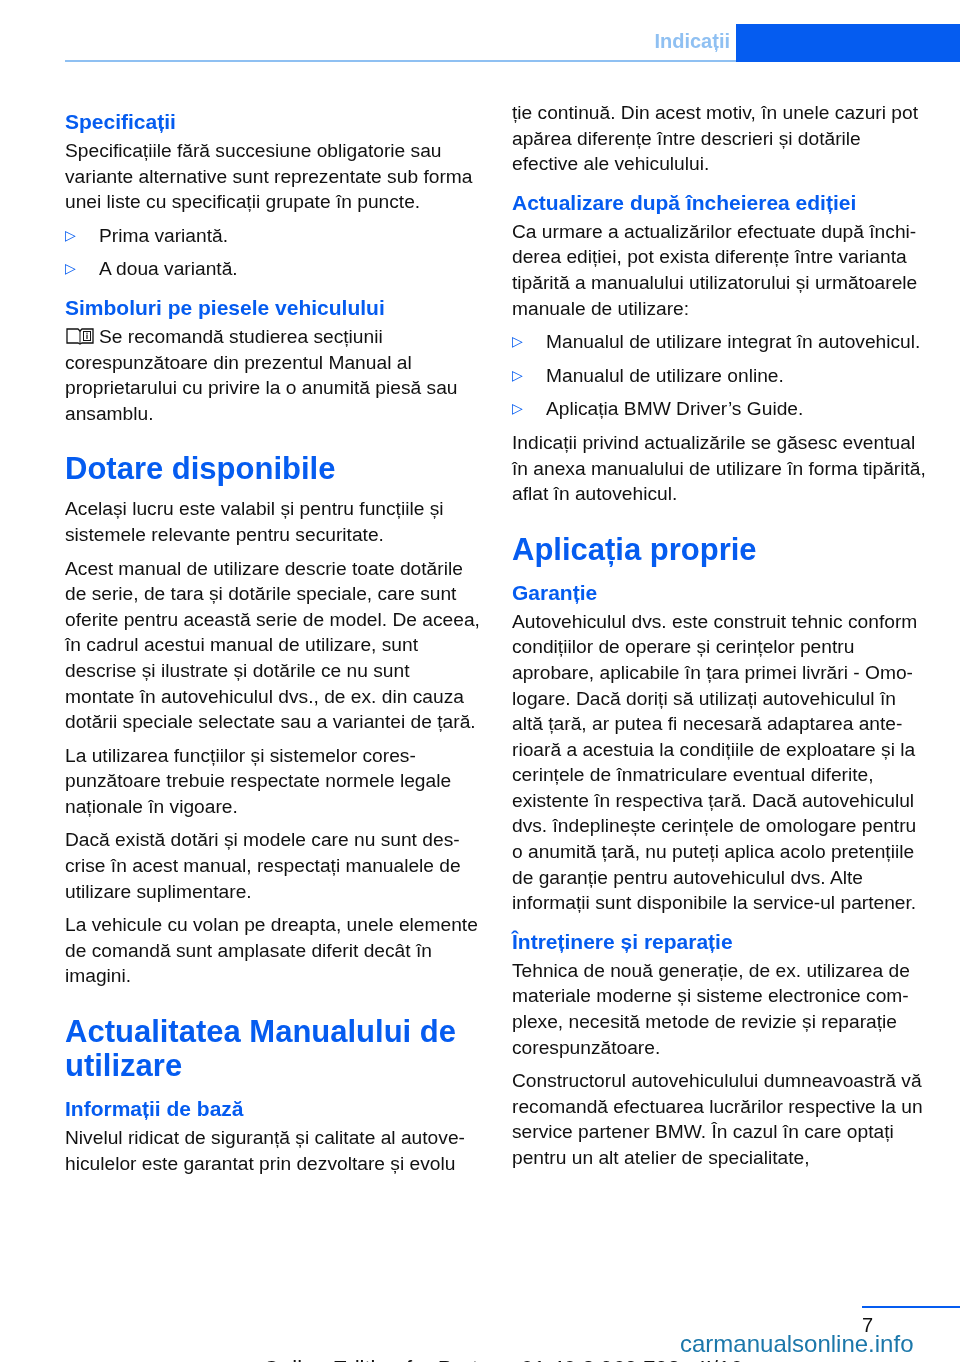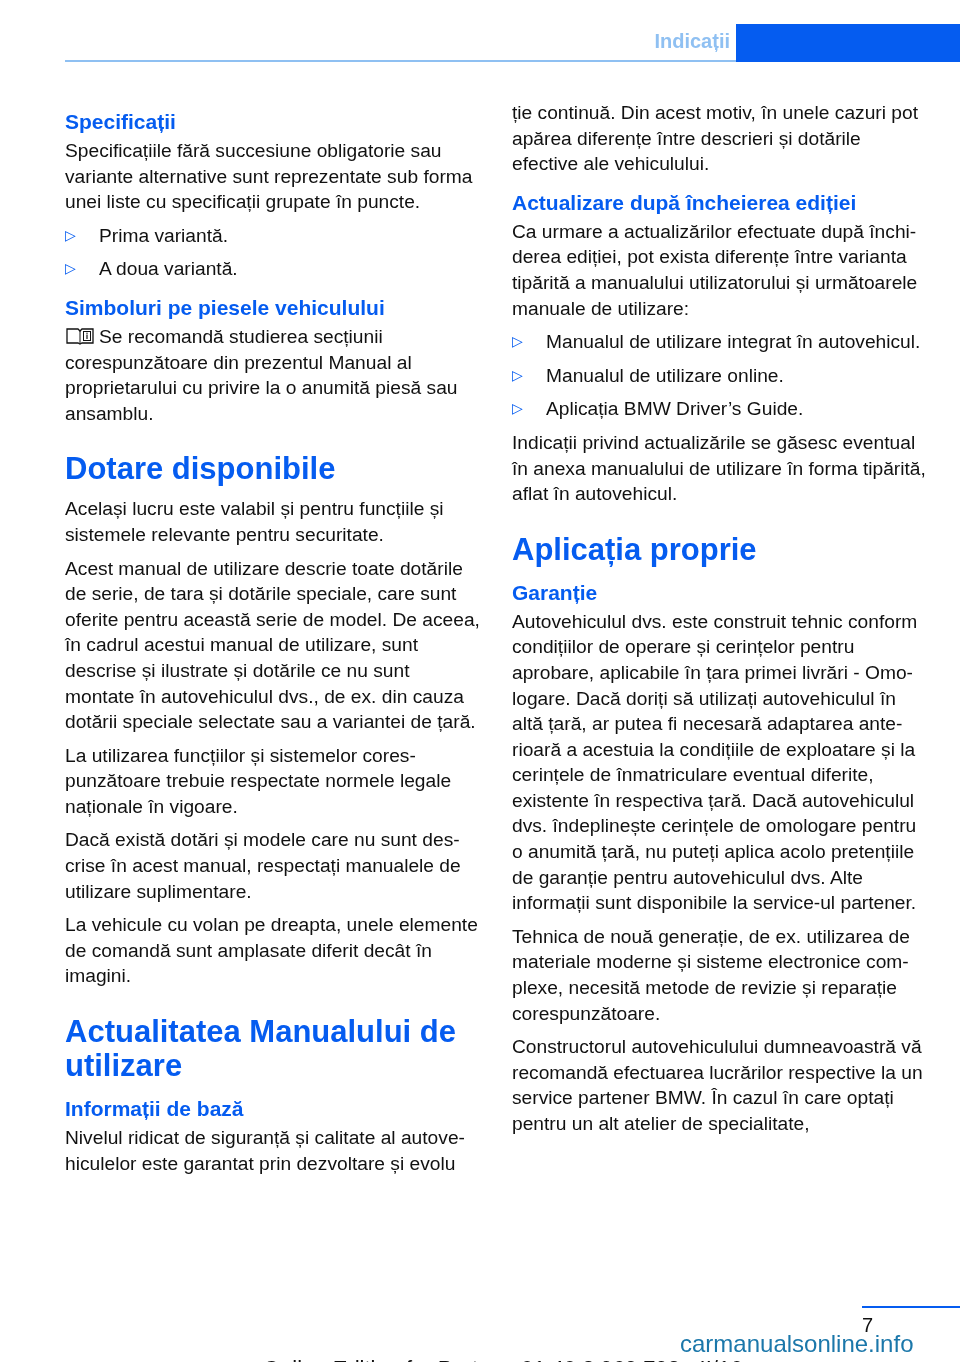--- a/index.html
+++ b/index.html
@@ -72,20 +72,21 @@
     <li><span class="bullet">▷</span><span>Manualul de utilizare integrat în autovehi­cul.</span></li>
     <li><span class="bullet">▷</span><span>Manualul de utilizare online.</span></li>
     <li><span class="bullet">▷</span><span>Aplicația BMW Driver’s Guide.</span></li>
   </ul>
   <p>Indicații privind actualizările se găsesc eventual în anexa manualului de utilizare în forma tipărită, aflat în autovehicul.</p>
 
   <div class="h2 sp-h2">Aplicația proprie</div>
   <div class="h3 sp-h3">Garanție</div>
   <p>Autovehiculul dvs. este construit tehnic con­form condițiilor de operare și cerințelor pentru aprobare, aplicabile în țara primei livrări - Omo­logare. Dacă doriți să utilizați autovehiculul în altă țară, ar putea fi necesară adaptarea ante­rioară a acestuia la condițiile de exploatare și la cerințele de înmatriculare eventual diferite, existente în respectiva țară. Dacă autovehiculul dvs. îndeplinește cerințele de omologare pen­tru o anumită țară, nu puteți aplica acolo pre­tențiile de garanție pentru autovehiculul dvs. Alte informații sunt disponibile la service-ul partener.</p>
 
+  <div class="h3 sp-h3">Întreținere și reparație</div>
   <p>Tehnica de nouă generație, de ex. utilizarea de materiale moderne și sisteme electronice com­plexe, necesită metode de revizie și reparație corespunzătoare.</p>
   <p>Constructorul autovehiculului dumneavoastră vă recomandă efectuarea lucrărilor respective la un service partener BMW. În cazul în care optați pentru un alt atelier de specialitate,</p>
 </div>
 
 <div class="footer-line"></div>
 <div class="page-num">7</div>
 <div class="footer-text">Online Edition for Part no. 01 40 2 969 793 - II/16</div>
 <div class="watermark">carmanualsonline.info</div>
 
 </body></html>

